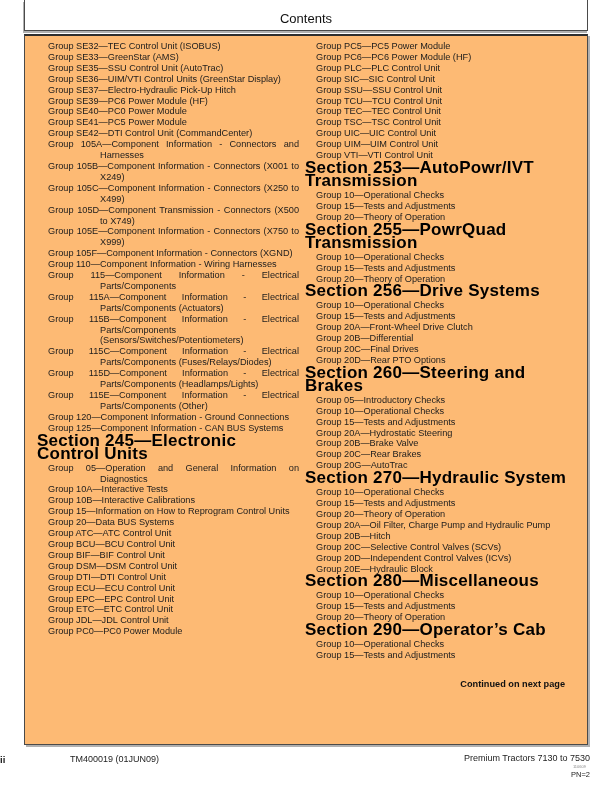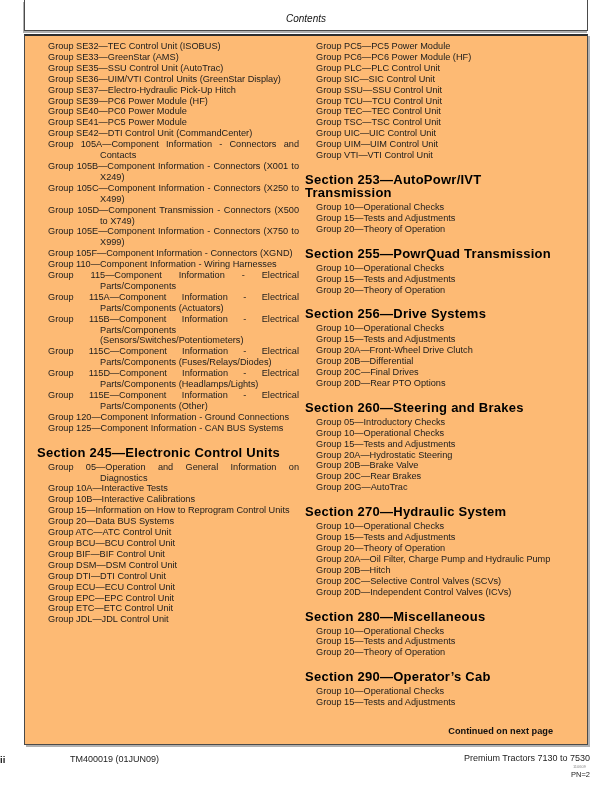--- a/index.html
+++ b/index.html
@@ -9,47 +9,47 @@
     margin:0 auto;
   }
   
   .header-box {
     position:absolute; left:24px; top:0; width:562px; height:30px;
     border:1px solid #4a4a4a; border-top:none;
     box-shadow:-1px 2px 0 #b0b0b0;
     display:flex; align-items:center; justify-content:center;
     background:#fff;
   }
-  .contents-title { font-style:italic; font-size:10px; padding-top:6px; color:#111; }
+  .contents-title { font-size:13px; padding-top:6px; color:#111; }
 
   
   .main-box {
     position:absolute; left:24px; top:34px; width:562px; height:708px;
     border:1px solid #4a4a4a; border-top:2px solid #2e2e2e;
     box-shadow:2px 2px 0 #b0b0b0;
     background:#fdba74;
   }
   .col { position:absolute; top:5px; width:262px; }
   .col-left  { left:12px; }
   .col-right { left:280px; }
 
   .toc-item {
     font-size:9.2px; line-height:10.9px;
     margin-left:11px; padding-left:52px; text-indent:-52px;
     text-align:justify; color:#1c1c1c;
   }
   .section-title {
-    font-weight:bold; font-size:13px; line-height:13px;
+    font-weight:bold; font-size:17px; line-height:13px;
     letter-spacing:0.25px; color:#000;
-    margin-top:12px; margin-bottom:3px;
+    margin-bottom:3px;
   }
   .section-block:first-child .section-title { margin-top:0; }
   .continued {
     font-weight:bold; font-size:9.2px; line-height:11px;
-    text-align:right; margin-top:18px; margin-right:14px; color:#111;
+    text-align:right; margin-top:18px; margin-right:2px; color:#111;
   }
 
   
   .footer-left   { position:absolute; left:24px;  top:754px; font-size:9px;margin-left:46px; }
   .footer-center { position:absolute; left:0; width:612px; top:754px; text-align:left; font-weight:bold; font-size:9.5px; }
   .footer-right  { position:absolute; right:22px; top:753px; font-size:9px; }
   .footer-code   { position:absolute; right:26px; top:764px; font-size:4px; color:#8a8a8a; }
   .footer-pn     { position:absolute; right:22px; top:770px; font-size:7.5px; }
 </style>
 </head>
@@ -67,21 +67,21 @@
       <div>
           <div class="toc-item">Group SE32—TEC Control Unit (ISOBUS)</div>
           <div class="toc-item">Group SE33—GreenStar (AMS)</div>
           <div class="toc-item">Group SE35—SSU Control Unit (AutoTrac)</div>
           <div class="toc-item">Group SE36—UIM/VTI Control Units (GreenStar Display)</div>
           <div class="toc-item">Group SE37—Electro-Hydraulic Pick-Up Hitch</div>
           <div class="toc-item">Group SE39—PC6 Power Module (HF)</div>
           <div class="toc-item">Group SE40—PC0 Power Module</div>
           <div class="toc-item">Group SE41—PC5 Power Module</div>
           <div class="toc-item">Group SE42—DTI Control Unit (CommandCenter)</div>
-          <div class="toc-item">Group 105A—Component Information - Connectors and Contacts</div>
+          <div class="toc-item">Group 105A—Component Information - Connectors and Harnesses</div>
           <div class="toc-item">Group 105B—Component Information - Connectors (X001 to X249)</div>
           <div class="toc-item">Group 105C—Component Information - Connectors (X250 to X499)</div>
           <div class="toc-item">Group 105D—Component Transmission - Connectors (X500 to X749)</div>
           <div class="toc-item">Group 105E—Component Information - Connectors (X750 to X999)</div>
           <div class="toc-item">Group 105F—Component Information - Connectors (XGND)</div>
           <div class="toc-item">Group 110—Component Information - Wiring Harnesses</div>
           <div class="toc-item">Group 115—Component Information - Electrical Parts/Components</div>
           <div class="toc-item">Group 115A—Component Information - Electrical Parts/Components (Actuators)</div>
           <div class="toc-item">Group 115B—Component Information - Electrical Parts/Components (Sensors/Switches/Potentiometers)</div>
           <div class="toc-item">Group 115C—Component Information - Electrical Parts/Components (Fuses/Relays/Diodes)</div>
@@ -100,20 +100,21 @@
             <div class="toc-item">Group 20—Data BUS Systems</div>
             <div class="toc-item">Group ATC—ATC Control Unit</div>
             <div class="toc-item">Group BCU—BCU Control Unit</div>
             <div class="toc-item">Group BIF—BIF Control Unit</div>
             <div class="toc-item">Group DSM—DSM Control Unit</div>
             <div class="toc-item">Group DTI—DTI Control Unit</div>
             <div class="toc-item">Group ECU—ECU Control Unit</div>
             <div class="toc-item">Group EPC—EPC Control Unit</div>
             <div class="toc-item">Group ETC—ETC Control Unit</div>
             <div class="toc-item">Group JDL—JDL Control Unit</div>
+            <div class="toc-item">Group PC0—PC0 Power Module</div>
           </div>
       </div>
     </div>
 
     <div class="col col-right">
       <div>
           <div class="toc-item">Group PC5—PC5 Power Module</div>
           <div class="toc-item">Group PC6—PC6 Power Module (HF)</div>
           <div class="toc-item">Group PLC—PLC Control Unit</div>
           <div class="toc-item">Group SIC—SIC Control Unit</div>
@@ -172,20 +173,21 @@
       <div class="section-block">
         <div class="section-title">Section 270—Hydraulic System</div>
         <div>
             <div class="toc-item">Group 10—Operational Checks</div>
             <div class="toc-item">Group 15—Tests and Adjustments</div>
             <div class="toc-item">Group 20—Theory of Operation</div>
             <div class="toc-item">Group 20A—Oil Filter, Charge Pump and Hydraulic Pump</div>
             <div class="toc-item">Group 20B—Hitch</div>
             <div class="toc-item">Group 20C—Selective Control Valves (SCVs)</div>
             <div class="toc-item">Group 20D—Independent Control Valves (ICVs)</div>
+            <div class="toc-item">Group 20E—Hydraulic Block</div>
           </div>
       </div>
 
       <div class="section-block">
         <div class="section-title">Section 280—Miscellaneous</div>
         <div>
             <div class="toc-item">Group 10—Operational Checks</div>
             <div class="toc-item">Group 15—Tests and Adjustments</div>
             <div class="toc-item">Group 20—Theory of Operation</div>
           </div>

